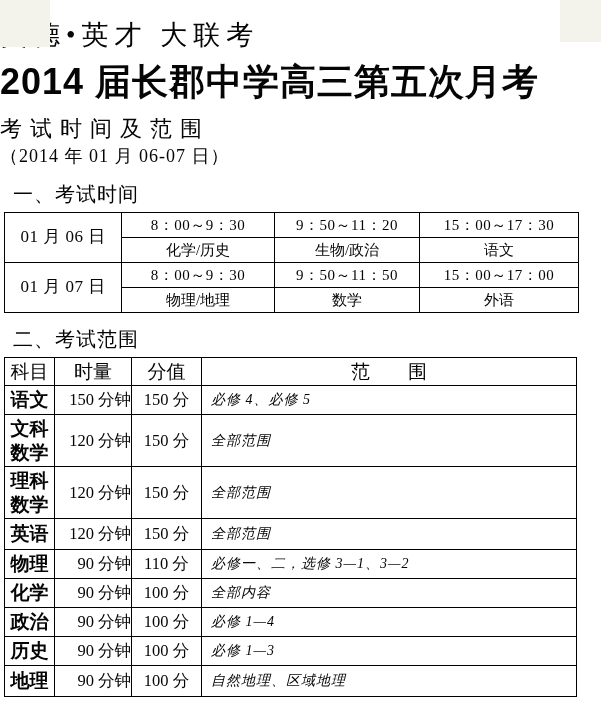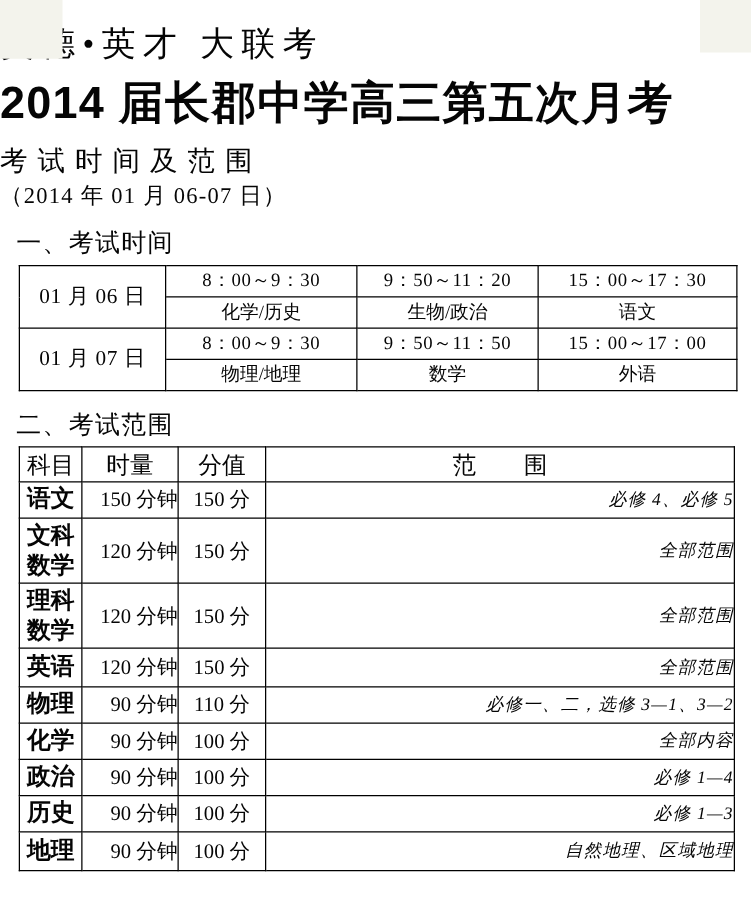--- a/index.html
+++ b/index.html
@@ -39,21 +39,21 @@
     letter-spacing:1px;
   }
 
   .section-heading {
     margin:13px 0 4px 13px;
     font-size:20px;
     letter-spacing:1px;
     font-family:"Liberation Sans","DejaVu Sans",sans-serif;
   }
 
-  table { border-collapse:collapse; margin-left:15px; table-layout:fixed;border-radius:32px; }
+  table { border-collapse:collapse; margin-left:4px; table-layout:fixed;border-radius:32px; }
   td, th { border:1.7px solid #000; padding:0; text-align:center; overflow:hidden; }
 
   
   .time-table { width:574px; }
   .time-table td { height:24px; font-size:15px; line-height:1.1; }
   .time-table .date-cell { font-size:17px; letter-spacing:0.5px; }
   .time-table .time-cell { letter-spacing:0.5px; }
 
   
   .scope-table { width:572px; }
@@ -71,21 +71,21 @@
     line-height:24px;
     font-family:"Liberation Sans","DejaVu Sans",sans-serif;
     font-weight:bold;
   }
   .scope-table .dur-cell {
     text-align:right; padding-left:11px;
     font-size:16.5px;
   }
   .scope-table .score-cell { font-size:16.5px; }
   .scope-table .range-cell {
-    text-align:right; padding-left:9px;
+    text-align:left; padding-left:9px;
     font-size:14px;
     font-style:italic;
     letter-spacing:1px;
     font-family:"Liberation Serif","DejaVu Serif",serif;
   }
 </style>
 </head>
 <body>
 
 <div class="page">

